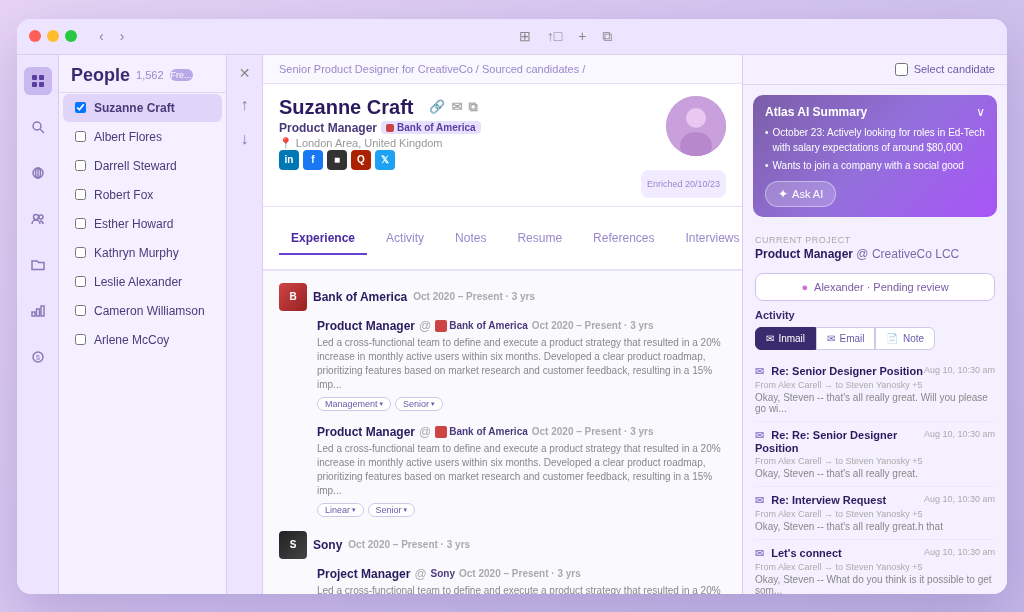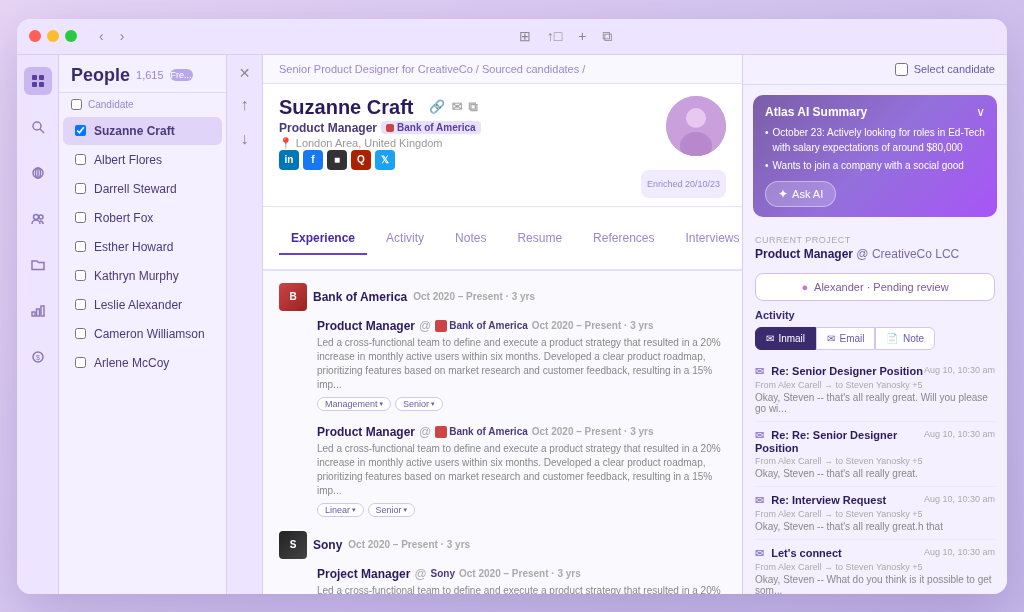--- a/index.html
+++ b/index.html
@@ -530,28 +530,24 @@
         <svg width="14" height="14" viewBox="0 0 14 14" fill="none" stroke="currentColor" stroke-width="1.5">
           <circle cx="7" cy="7" r="5"></circle>
           <text x="5" y="10" font-size="7" fill="currentColor" stroke="none">$</text>
         </svg>
       </div>
     </div>
 
     <div class="people-panel">
       <div class="people-header">
         <span class="people-title">People</span>
-        <span class="people-count">1,615</span>
+        <span class="people-count">1,562</span>
         <span class="people-filter-badge">Fre...</span>
       </div>
       <div class="people-list">
-        <div class="people-list-header">
-          <input type="checkbox" style="">
-          <span>Candidate</span>
-        </div>
         <div class="people-item active">
           <input type="checkbox" checked="" style="">
           <span>Suzanne Craft</span>
         </div>
         <div class="people-item">
           <input type="checkbox" style="">
           <span>Albert Flores</span>
         </div>
         <div class="people-item">
           <input type="checkbox" style="">

